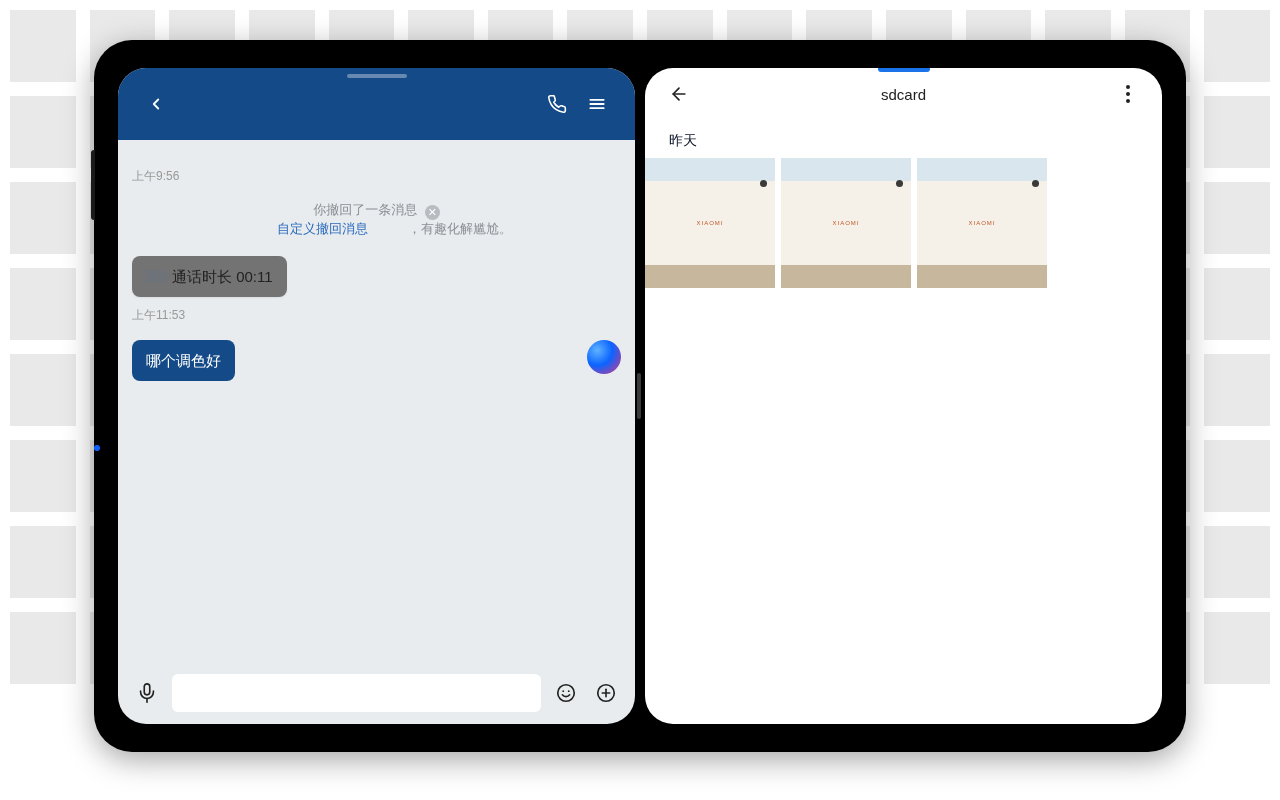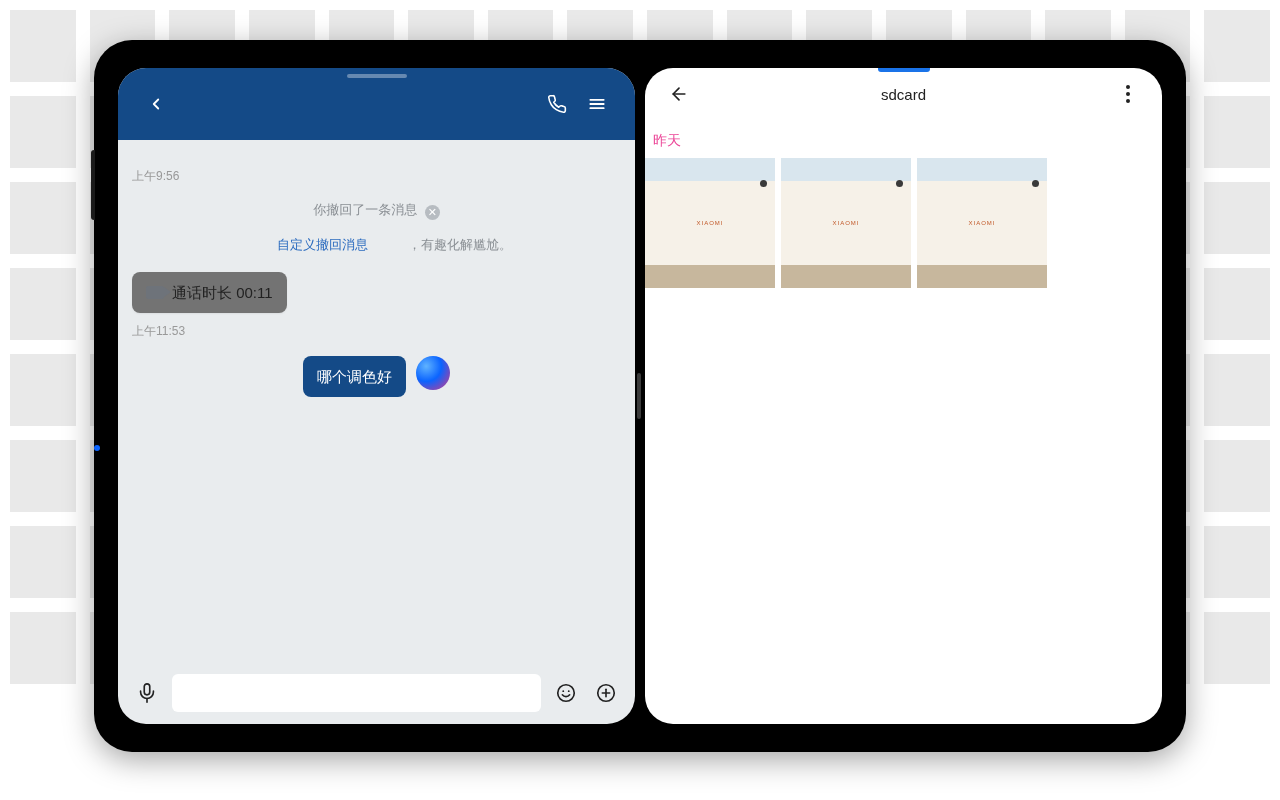--- a/index.html
+++ b/index.html
@@ -93,35 +93,35 @@
   .icon-btn svg { stroke: #fff; }
 
   .chat-body {
     flex: 1;
     overflow-y: auto;
     padding: 20px 14px 10px;
     font-size: 13px;
     color: #888;
   }
   .ts { text-align: left; color: #999; font-size: 12px; margin: 8px 0 16px; }
-  .sys-line { text-align: center; color: #8a8f94; font-size: 13px; margin-bottom: 16px; }
+  .sys-line { text-align: center; color: #8a8f94; font-size: 13px; margin-bottom: 0; }
   .sys-line .x-badge {
     display: inline-flex; align-items: center; justify-content: center;
     width: 15px; height: 15px; border-radius: 50%;
     background: #b7bcc1; color: #fff; font-size: 11px;
     margin-left: 4px; line-height: 1;
     vertical-align: -2px;
   }
   .sys-link { text-align: center; font-size: 13px; margin-bottom: 18px; }
   .sys-link a { color: #2b6bbf; text-decoration: none; margin-left: 36px; }
   .sys-link span.tail { color: #8a8f94; margin-left: 40px; }
 
   .msg-row { display: flex; margin: 10px 0; align-items: flex-start; }
   .msg-row.left { justify-content: flex-start; }
-  .msg-row.right{ justify-content: center; }
+  .msg-row.right{ justify-content: space-between; }
   .bubble {
     max-width: 70%;
     padding: 10px 14px;
     border-radius: 8px;
     font-size: 15px;
     line-height: 1.4;
   }
   .bubble.white { background: #737373; color: #222; box-shadow: 0 1px 2px rgba(0,0,0,.06); display: flex; align-items: center; gap: 8px; }
   .bubble.blue  { background: #144a87; color: #fff; }
   .cam-icon {
@@ -188,22 +188,22 @@
     width: 52px; height: 4px;
     background: #1a73e8;
     border-radius: 0 0 3px 3px;
   }
   .gal-back svg { stroke: #222; }
   .gal-more { margin-left: auto; }
   .dot3 { display: flex; flex-direction: column; gap: 3px; align-items: center; }
   .dot3 span { width: 4px; height: 4px; background: #222; border-radius: 50%; }
 
   .gal-section {
-    padding: 12px 8px 8px;
-    font-size: 14px; color: #ec4899;
+    padding: 12px 24px 8px;
+    font-size: 14px; color: #0f172a;
   }
   .gal-grid {
     display: flex;
     gap: 6px;
     padding: 0 0 0 0;
   }
   .thumb {
     width: 130px; height: 130px;
     background: linear-gradient(#d9e6ee 0%, #d9e6ee 18%,
                 #f6f1e8 18%, #f6f1e8 82%,

